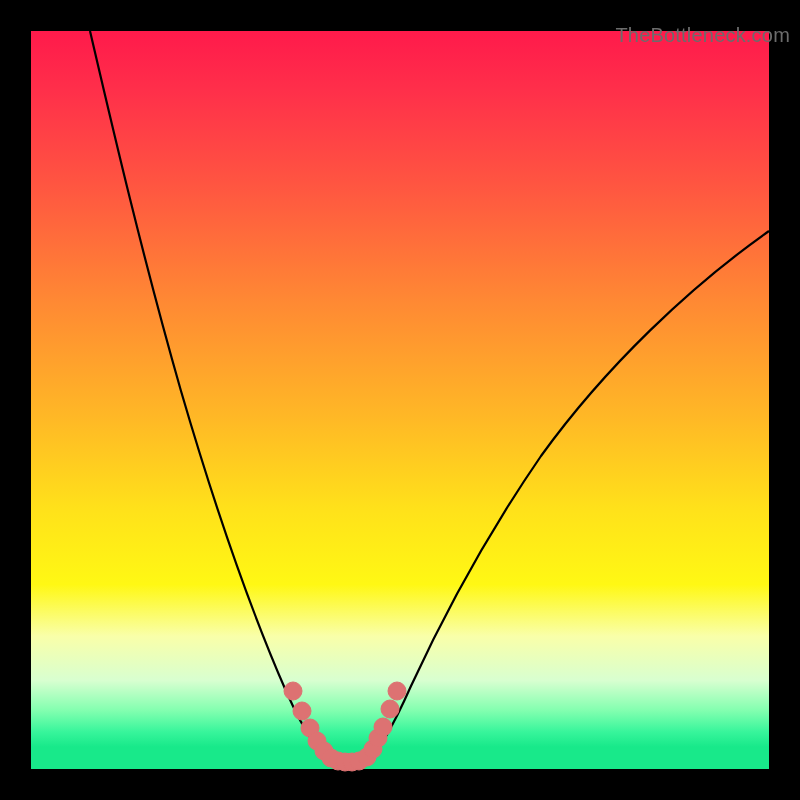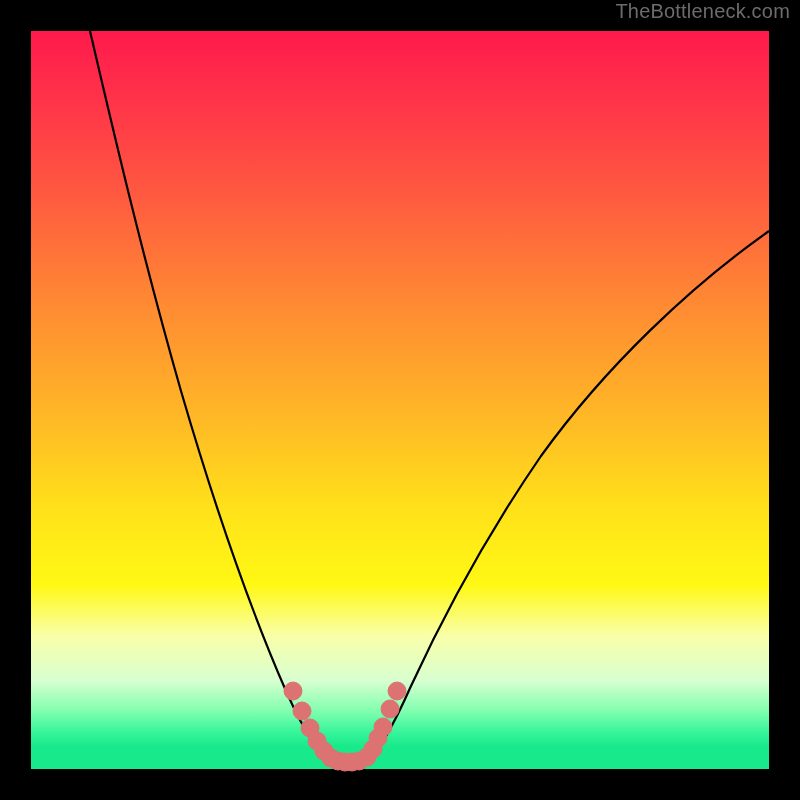--- a/index.html
+++ b/index.html
@@ -36,21 +36,21 @@
       #f9ffa9 82%,
       #d8ffd0 88%,
       #84ffb0 92%,
       #37f59b 95%,
       #18e98a 97%,
       #18e98a 100%
     );
   }
   .watermark {
     position: absolute;
-    top: 0;
+    top: 24px;
     right: 10px;
     color: #6c6c6c;
     font-size: 20px;
     font-weight: 500;
     letter-spacing: 0.2px;
   }
   svg.curves {
     position: absolute;
     left: 31px;
     top: 31px;

